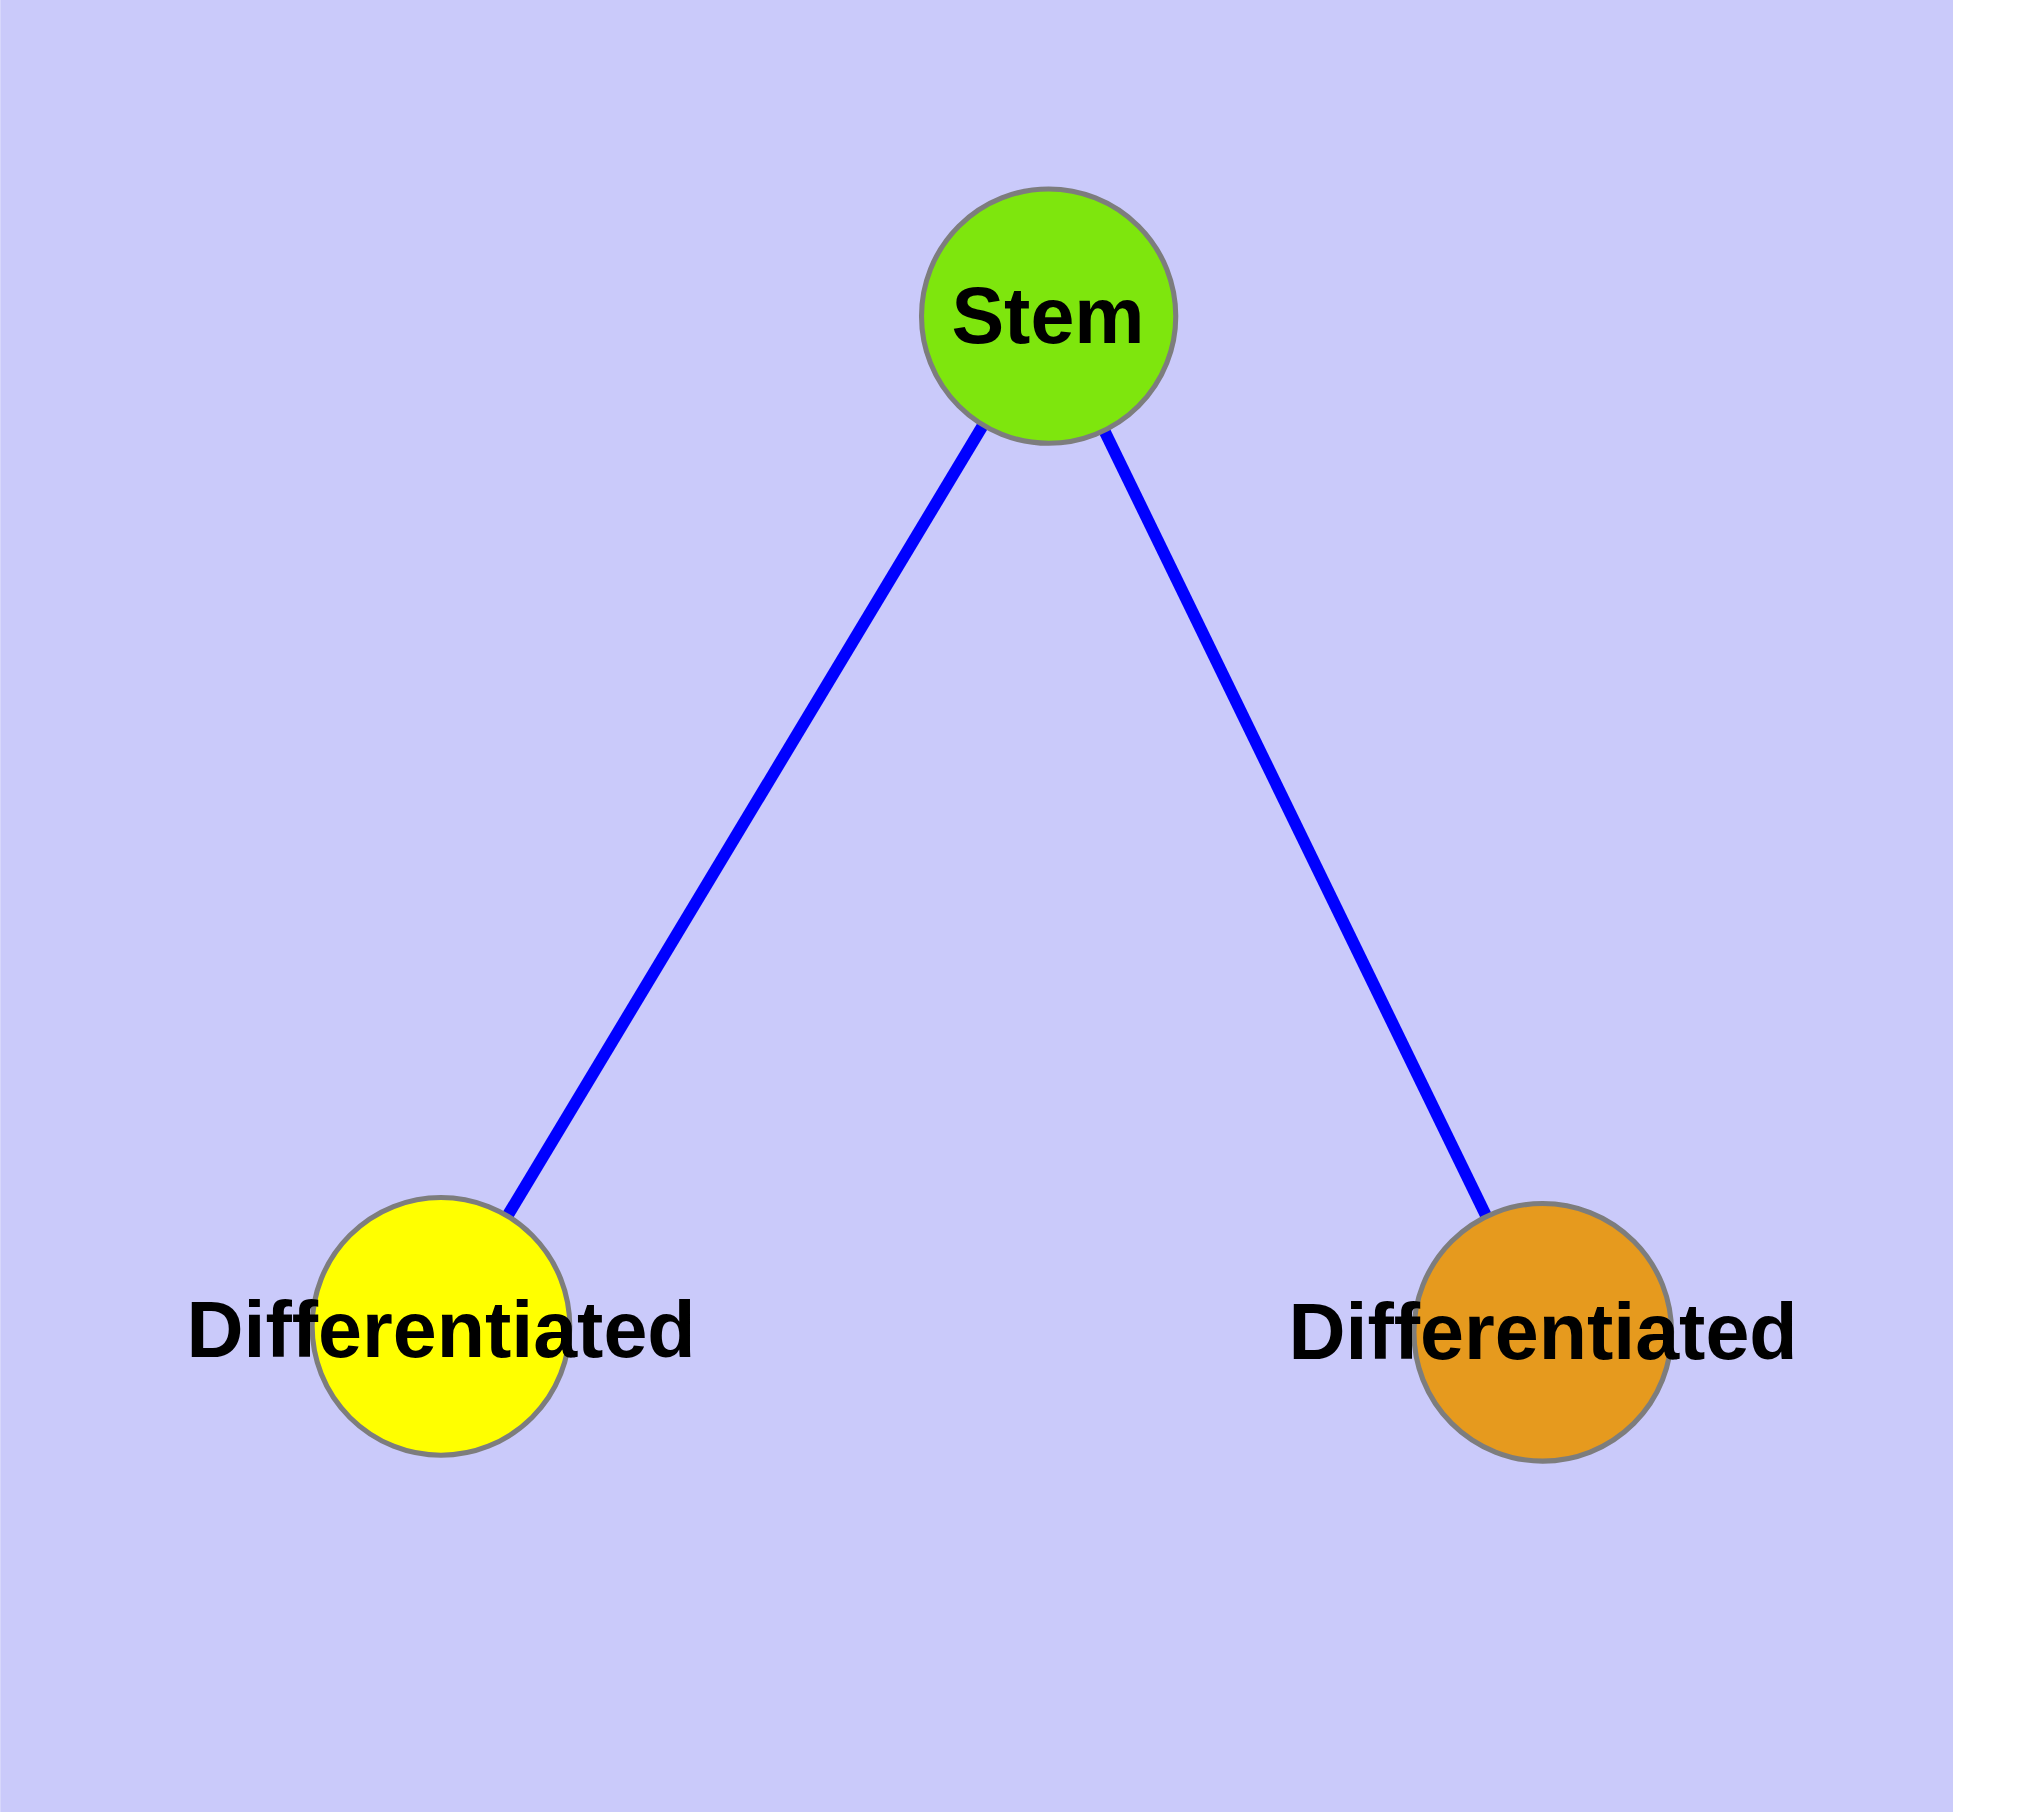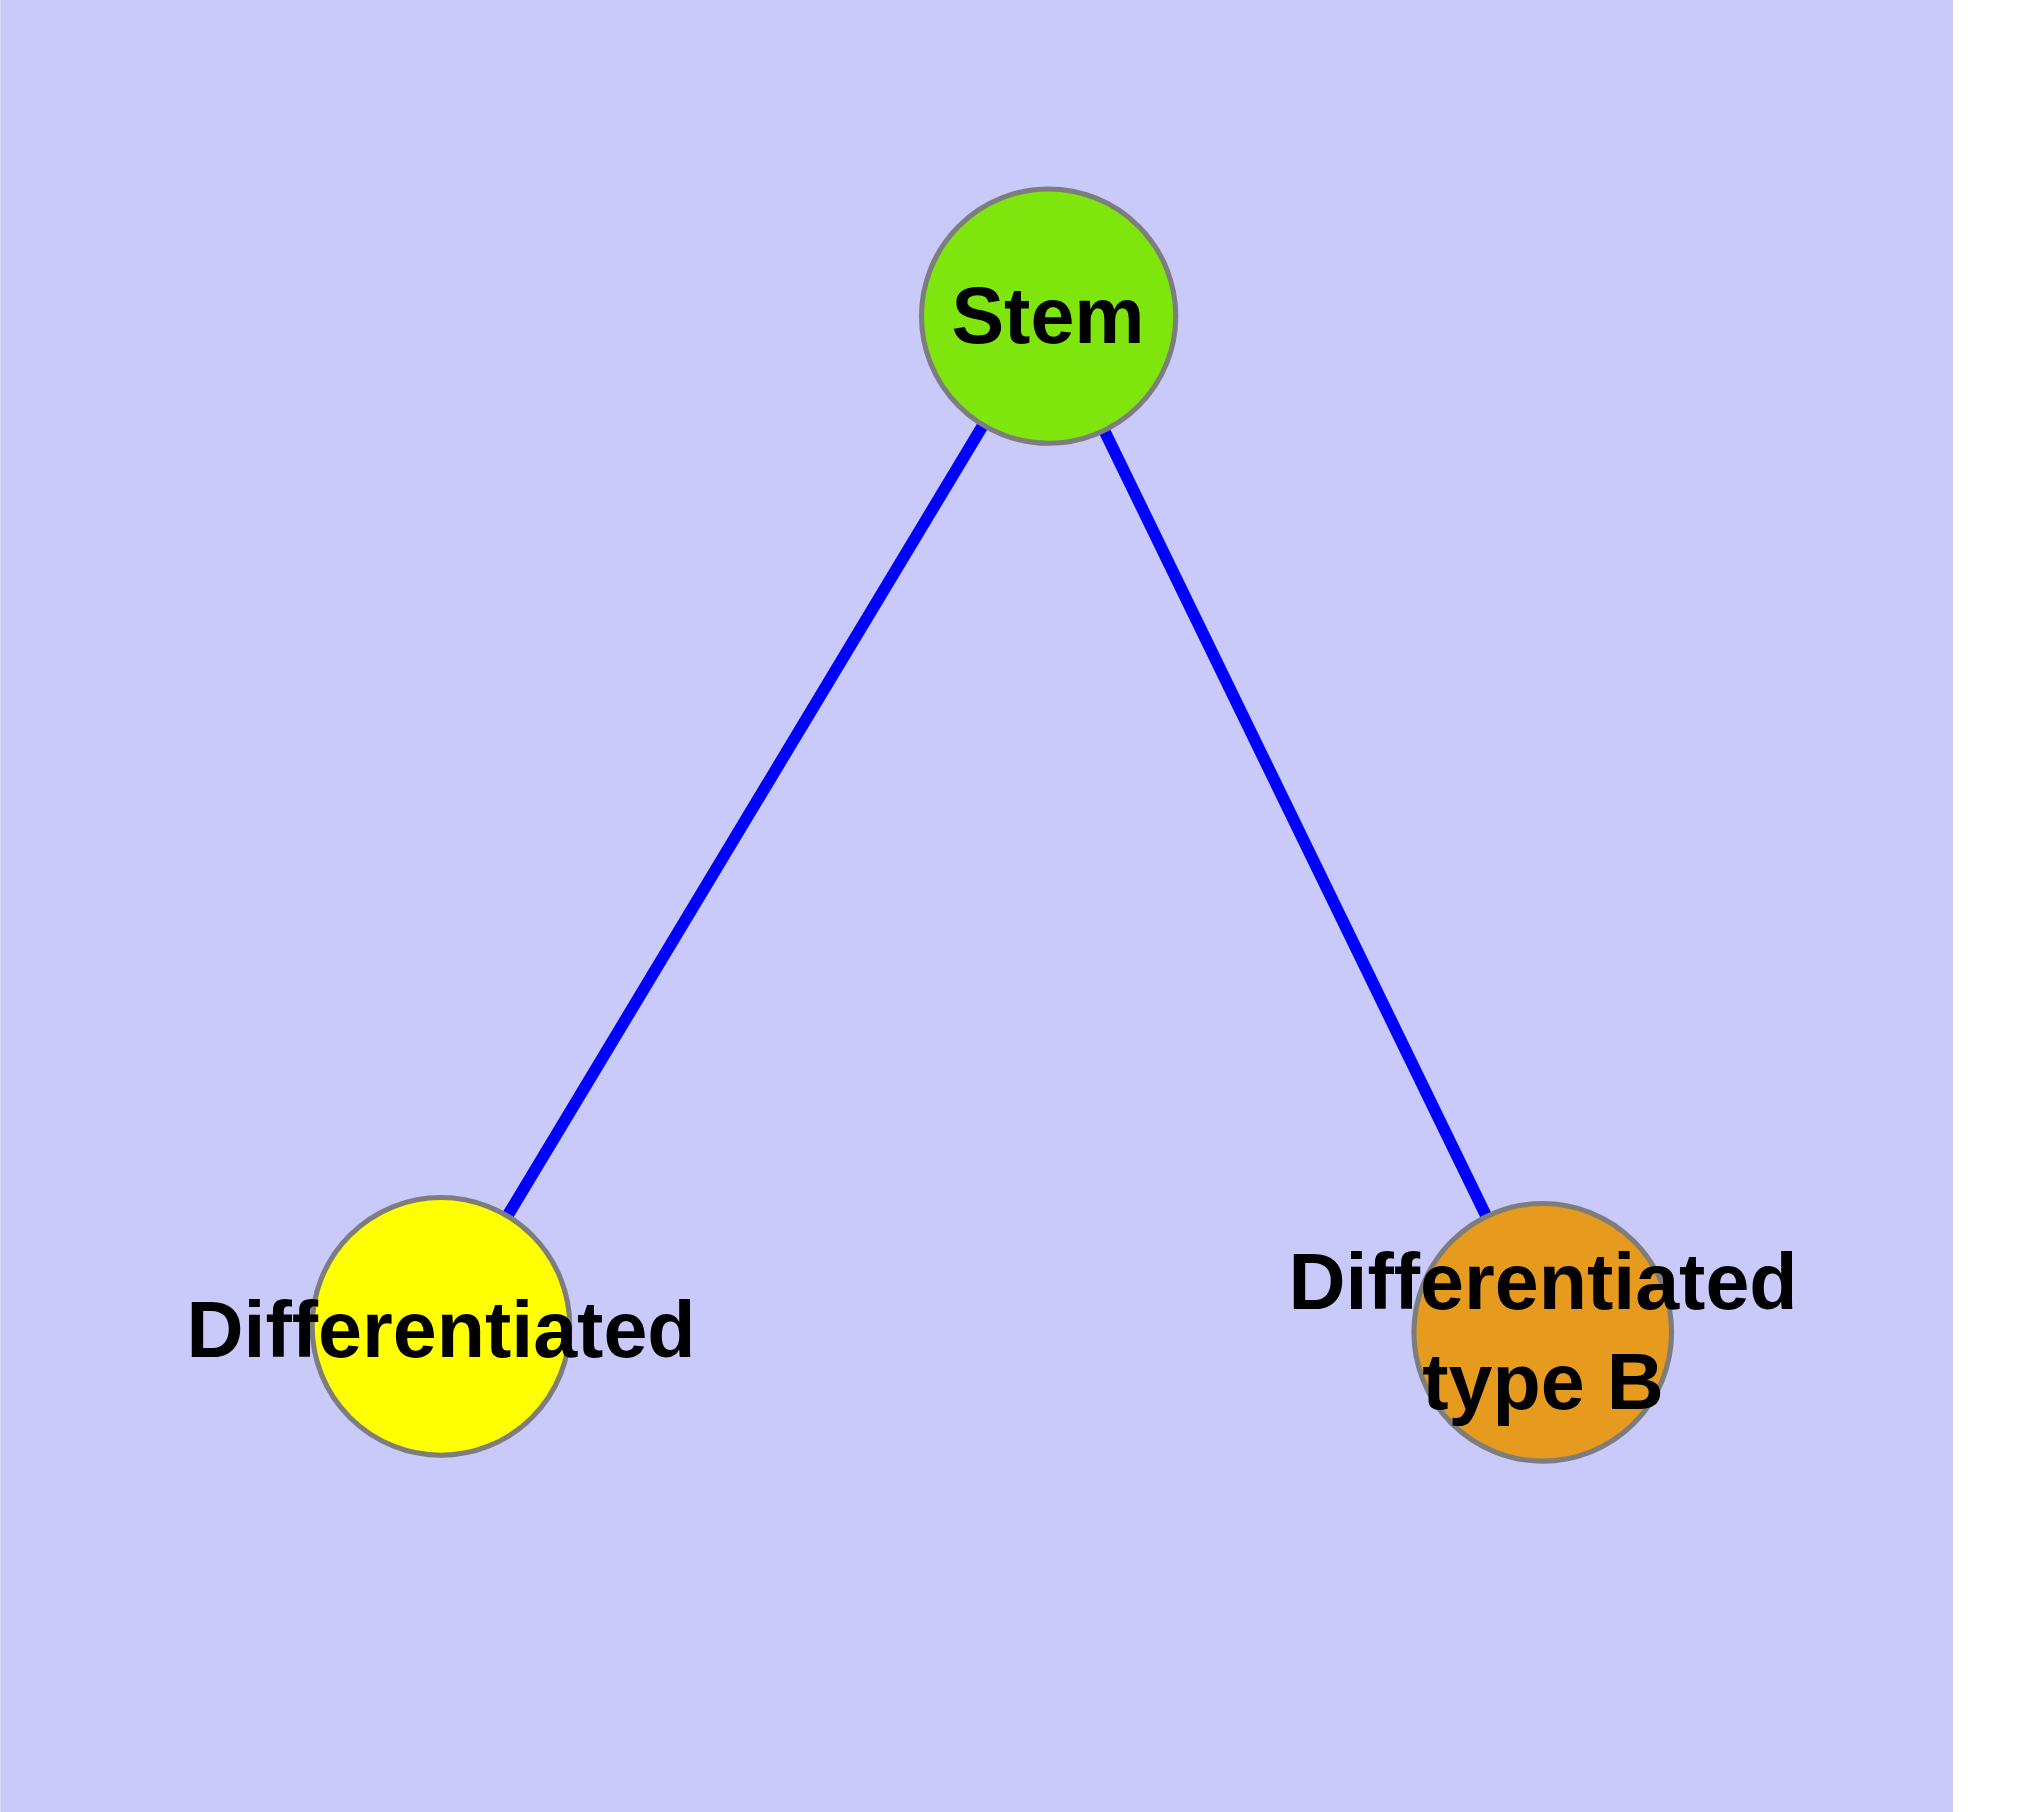--- a/index.html
+++ b/index.html
@@ -65,17 +65,16 @@
   <div class="node-label" style="left:1048px; top:316px;">
     <span class="line">Stem</span>
   </div>
 
   <div class="node-label" style="left:441px; top:1330px;">
     <span class="line">Differentiated</span>
   </div>
 
   <div class="node-label" style="left:1543px; top:1332px;">
     <span class="line">Differentiated</span>
-    <span class="line">type B</span>
   </div>
 
 </div>
 
 
 </body></html>

